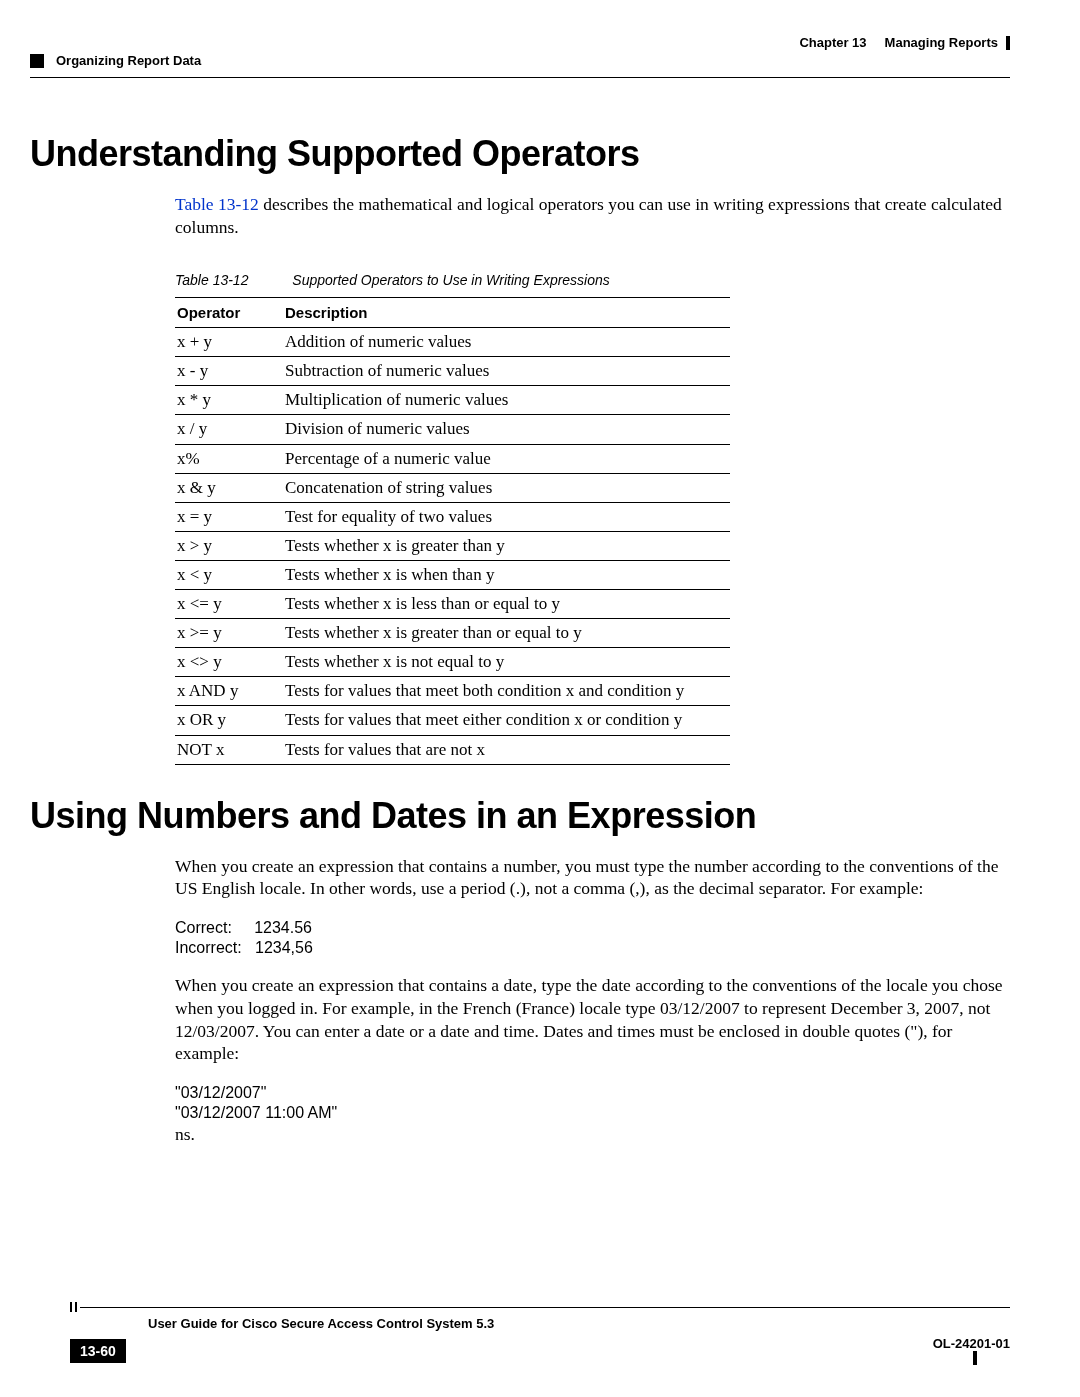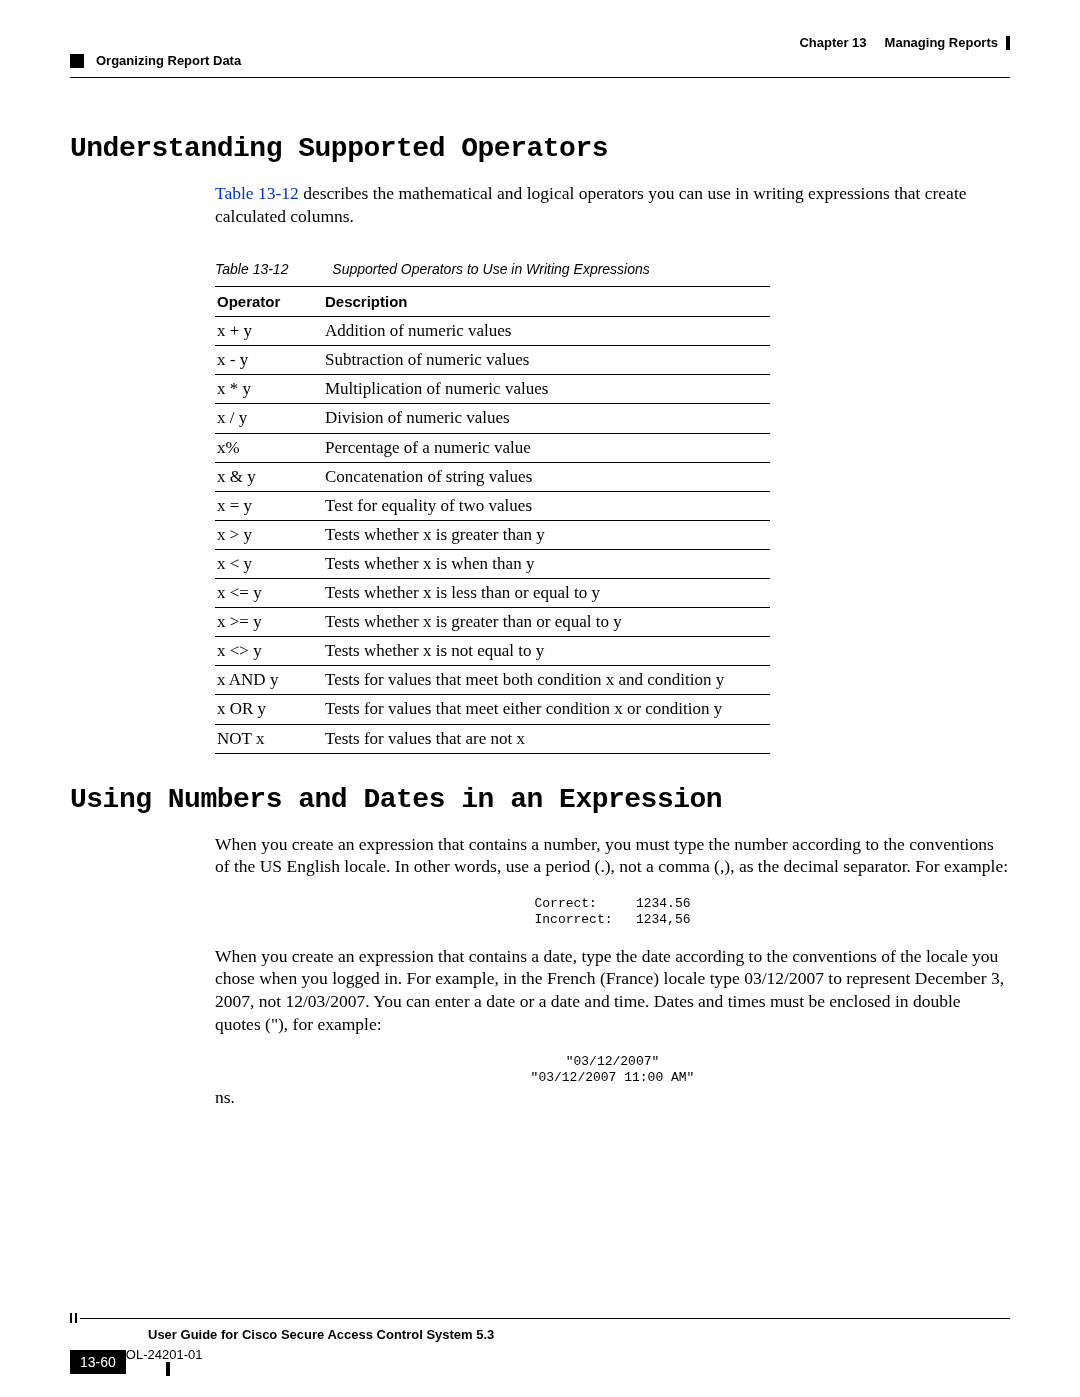--- a/index.html
+++ b/index.html
@@ -7,21 +7,21 @@
     padding: 0;
     background: #fff;
     font-family: "Times New Roman", Times, serif;
     color: #000;
     width: 1080px;
     height: 1397px;
     position: relative;
     box-sizing: border-box;
   }
   .page {
-    padding: 35px 70px 40px 70px;
+    padding: 35px 70px 40px 30px;
     box-sizing: border-box;
     height: 100%;
     position: relative;
   }
   .header-row {
     display: flex;
     justify-content: space-between;
     align-items: center;
     font-family: Arial, Helvetica, sans-serif;
     font-weight: bold;
@@ -49,23 +49,23 @@
   }
   .subheader-row .square {
     width:14px;height:14px;background:#000;margin-right:12px;
   }
   .header-rule {
     border: none;
     border-top: 1px solid #000;
     margin: 0 0 55px 0;
   }
   h2.section {
-    font-family: Liberation Mono, monospace;
-    font-weight: bold;
-    font-size: 28px;
+    font-family: Liberation Sans, sans-serif;
+    font-weight: bold;
+    font-size: 36px;
     margin: 0 0 18px 0;
     letter-spacing: -0.5px;
   }
   .body-indent {
     margin-left: 145px;
     font-size: 17.5px;
     line-height: 1.3;
   }
   .body-para {
     margin: 4px 0 18px 0;
@@ -103,49 +103,49 @@
     border-bottom: 1px solid #000;
     vertical-align: top;
   }
   table.optable tr:last-child td {
     border-bottom: 1.5px solid #000;
   }
   table.optable td.opcol {
     width: 100px;
   }
   pre.code {
-    font-family: Liberation Mono, monospace;
-    font-size: 13px;
+    font-family: Liberation Sans, sans-serif;
+    font-size: 16px;
     margin: 0 0 16px 0;
     line-height: 1.25;
-    text-align: center;
   }
   .footer {
     position: absolute;
-    bottom: 21px;
+    bottom: 32px;
     left: 70px;
     right: 70px;
   }
   .footer-rule-wrap {
     display:flex;align-items:center;margin-bottom:4px;
   }
   .footer-tick { width:2px;height:10px;background:#000;margin-right:3px; }
   .footer-line { flex:1;height:1px;background:#000; }
   .footer-title {
     font-family: Arial, Helvetica, sans-serif;
     font-weight: bold;
     font-size: 13px;
     margin-left: 78px;
     margin-bottom: 5px;
   }
   .footer-bottom {
     display:flex;
+    justify-content: space-between;
     align-items: center;
     font-family: Arial, Helvetica, sans-serif;
-    font-weight: normal;
+    font-weight: bold;
     font-size: 13px;
   }
   .page-badge {
     background:#000;
     color:#fff;
     padding: 4px 10px;
     font-size: 14px;
   }
   .footer-right-group {display:flex;align-items:center;flex-direction:column;}
   .footer-right-group .tick {width:4px;height:14px;background:#000;margin-left:8px;}

